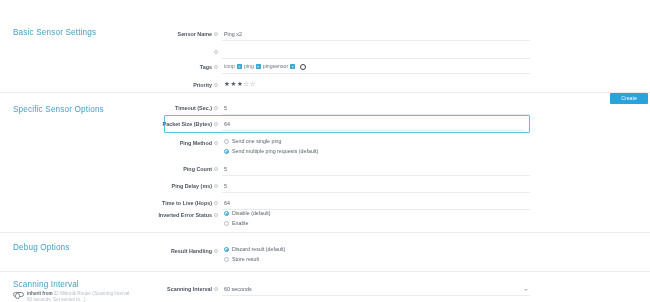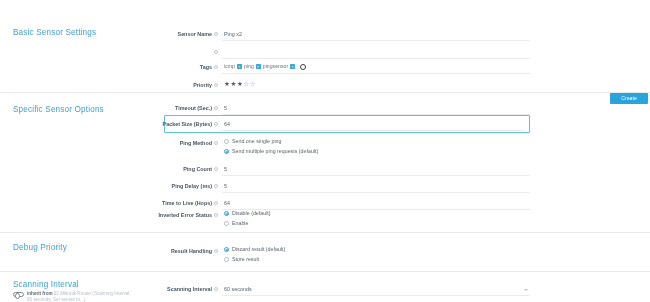--- a/index.html
+++ b/index.html
@@ -269,21 +269,21 @@
       <span class="radio-lbl">Disable (default)</span>
     </div>
     <div class="radio-line" style="top:9px;">
       <span class="radio"></span>
       <span class="radio-lbl">Enable</span>
     </div>
   </div>
 
   <div class="divider" style="top:213px;"></div>
 
-  <div class="sec-title" style="left:13px; top:224px;">Debug Priority</div>
+  <div class="sec-title" style="left:13px; top:224px;">Debug Options</div>
 
   <div class="row" style="top:228px;">
     <div class="lbl" style="top:0;">Result Handling</div>
     <div class="help" style="top:2px;"></div>
     <div class="radio-line" style="top:-1px;">
       <span class="radio on"></span>
       <span class="radio-lbl">Discard result (default)</span>
     </div>
     <div class="radio-line" style="top:9px;">
       <span class="radio"></span>

